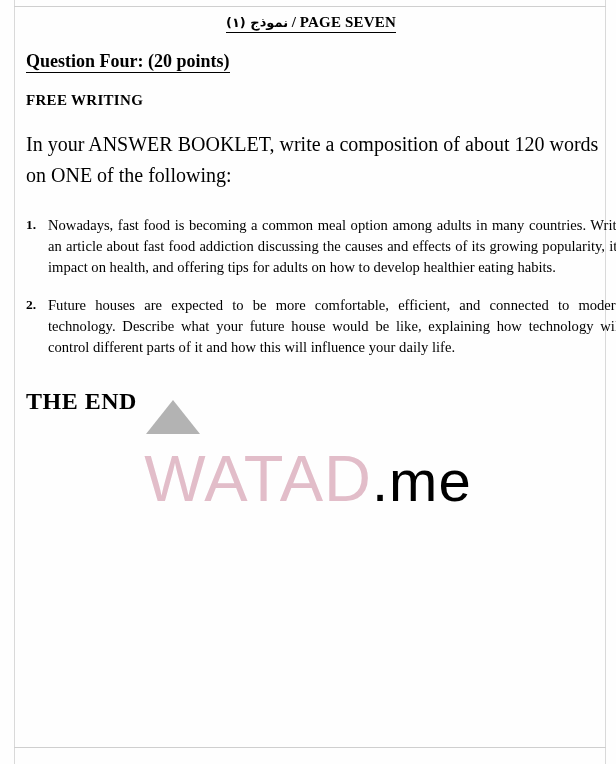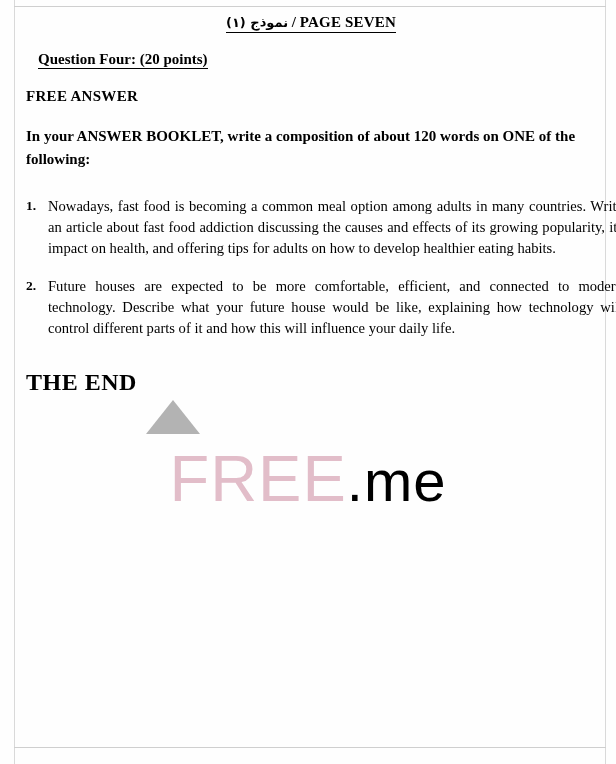--- a/index.html
+++ b/index.html
@@ -69,38 +69,38 @@
     padding-bottom: 1px;
   }
   .header .ar {
     font-family: "DejaVu Sans", sans-serif;
     font-size: 13px;
     font-weight: bold;
   }
 
   .q-title {
     font-weight: bold;
-    font-size: 15px;
-    margin: 10px 0 20px 12px;
+    font-size: 18px;
+    margin: 10px 0 20px 0;
   }
   .q-title span.u {
     border-bottom: 1.5px solid #000;
     padding-bottom: 1px;
   }
 
   .subtitle {
     font-weight: bold;
     font-size: 15px;
     margin: 0 0 20px 0;
     letter-spacing: 0.3px;
   }
 
   .instruction {
-    font-weight: bold;
-    font-size: 15px;
+    font-weight: normal;
+    font-size: 20px;
     line-height: 1.55;
     margin: 0 8px 24px 0;
     width: 575px;
   }
 
   ol.items {
     list-style: none;
     margin: 0;
     padding: 0;
   }
@@ -177,21 +177,21 @@
         <span class="ar">نموذج (١)</span>
         <span>/</span>
         <span>PAGE SEVEN</span>
       </span>
     </div>
 
     <div class="q-title">
       <span class="u">Question Four: (20 points)</span>
     </div>
 
-    <div class="subtitle">FREE ANSWER</div>
+    <div class="subtitle">FREE WRITING</div>
 
     <div class="instruction">In your ANSWER BOOKLET, write a composition of about 120 words on ONE of the following:</div>
 
     <ol class="items">
       <li>
         <span class="num">1.</span>
         <span>Nowadays, fast food is becoming a common meal option among adults in many countries. Write an article about fast food addiction discussing the causes and effects of its growing popularity, its impact on health, and offering tips for adults on how to develop healthier eating habits.</span>
       </li>
       <li>
         <span class="num">2.</span>
@@ -199,17 +199,17 @@
       </li>
     </ol>
 
     <div class="the-end">THE END</div>
 
   </div>
 
   <div class="watermark">
     <div class="wm-triangle"></div>
     <div class="wm-text">
-      <span>FREE</span><span class="suffix">.me</span>
+      <span>WATAD</span><span class="suffix">.me</span>
     </div>
   </div>
 
 </div>
 
 </body></html>

